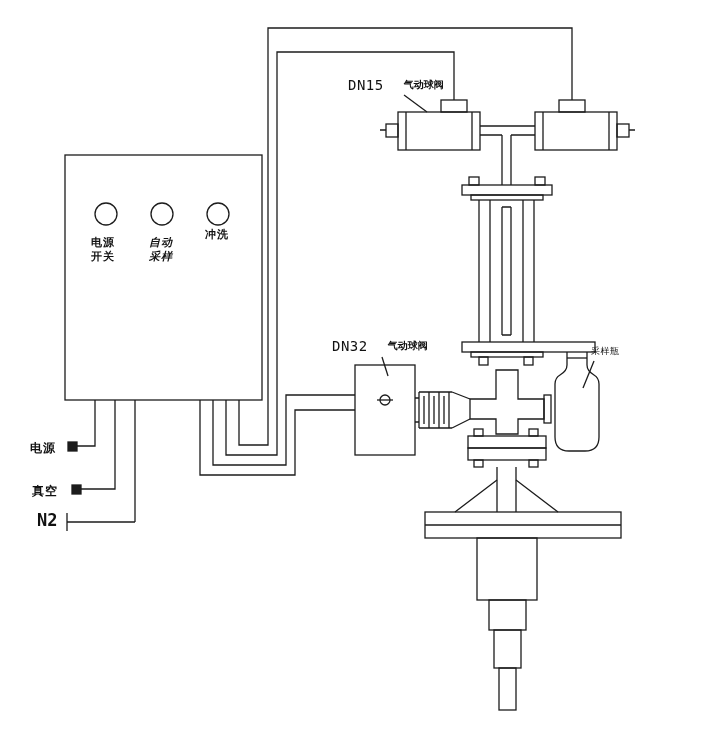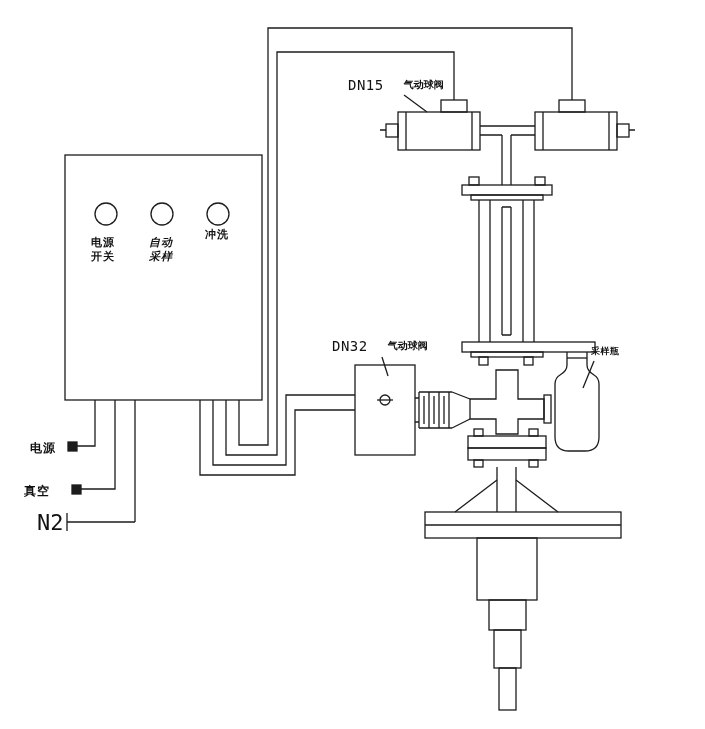--- a/index.html
+++ b/index.html
@@ -4,25 +4,25 @@
 <style>
   html,body{margin:0;padding:0;background:#e9e9e9;}
   .canvas{
     position:relative;width:705px;height:729px;background:#ffffff;
     font-family:"DejaVu Sans",sans-serif;color:#111;overflow:hidden;
   }
   .canvas svg{position:absolute;left:0;top:0;}
   .lbl{position:absolute;white-space:pre-line;}
   .btn-label{font-size:11px;font-weight:bold;line-height:14px;letter-spacing:1px;}
   .term-label{font-size:12px;font-weight:bold;letter-spacing:1px;}
-  .n2-label{font-family:"DejaVu Sans Mono",monospace;font-size:22px;font-weight:normal;letter-spacing:0;text-align:center;}
+  .n2-label{font-family:"DejaVu Sans Mono",monospace;font-size:17px;font-weight:bold;letter-spacing:0;text-align:center;}
   .dn-label{display:flex;align-items:flex-start;gap:20px;}
   .dn-code{font-family:"DejaVu Sans Mono",monospace;font-size:14px;line-height:14px;letter-spacing:.5px;}
   .dn-suffix{font-size:10px;font-weight:bold;line-height:9px;margin-top:2px;}
-  .small-label{font-size:9px;font-weight:bold;letter-spacing:.5px;}
+  .small-label{font-size:9px;font-weight:normal;letter-spacing:.5px;}
 </style>
 </head>
 <body>
 
 <div class="canvas">
 
   <svg width="705" height="729" viewBox="0 0 705 729">
     <g fill="none" stroke="#1c1c1c" stroke-width="1.3">
 
       <g>
@@ -154,16 +154,16 @@
 
   <div class="lbl small-label" style="left:591px;top:345px;">采样瓶</div>
 
   <div class="lbl btn-label" style="left:91px;top:236px;">电源
 开关</div>
   <div class="lbl btn-label" style="left:149px;top:236px;font-style:italic;">自动
 采样</div>
   <div class="lbl btn-label" style="left:205px;top:228px;">冲洗</div>
 
   <div class="lbl term-label" style="left:30px;top:440px;">电源</div>
-  <div class="lbl term-label" style="left:24px;top:483px;">真空</div>
+  <div class="lbl term-label" style="left:32px;top:483px;">真空</div>
   <div class="lbl n2-label" style="left:37px;top:510px;">N2</div>
 
 </div>
 
 </body></html>

